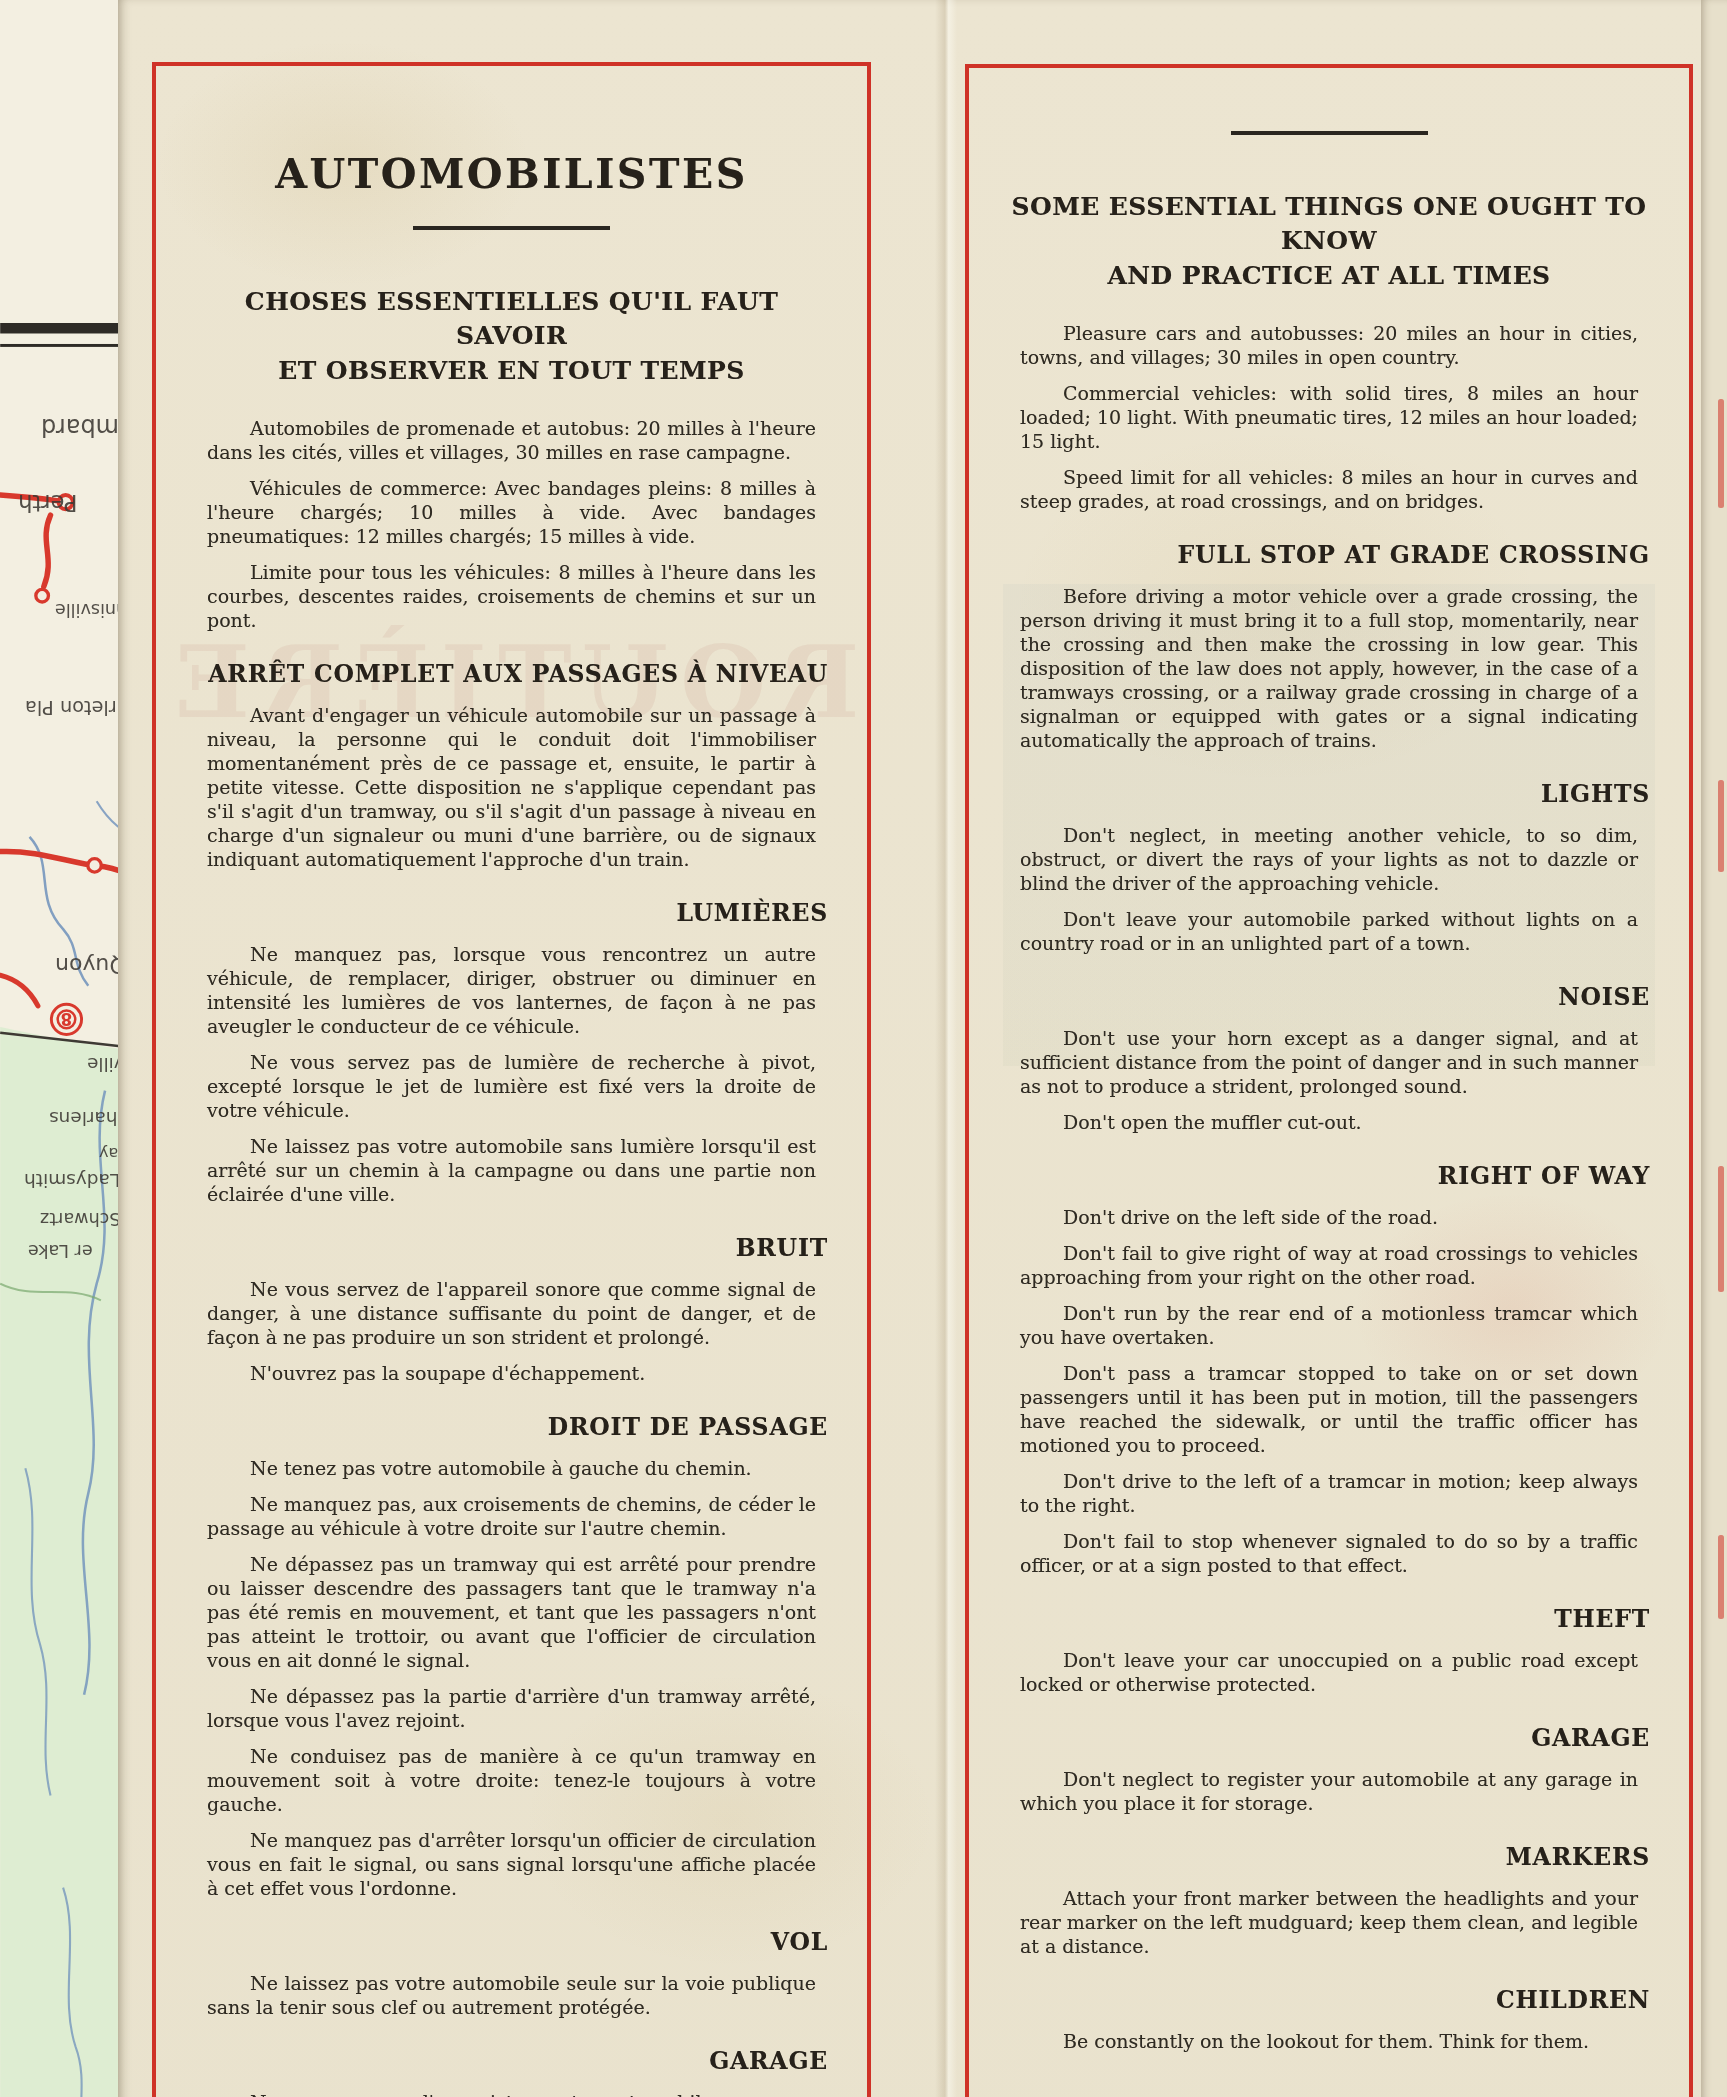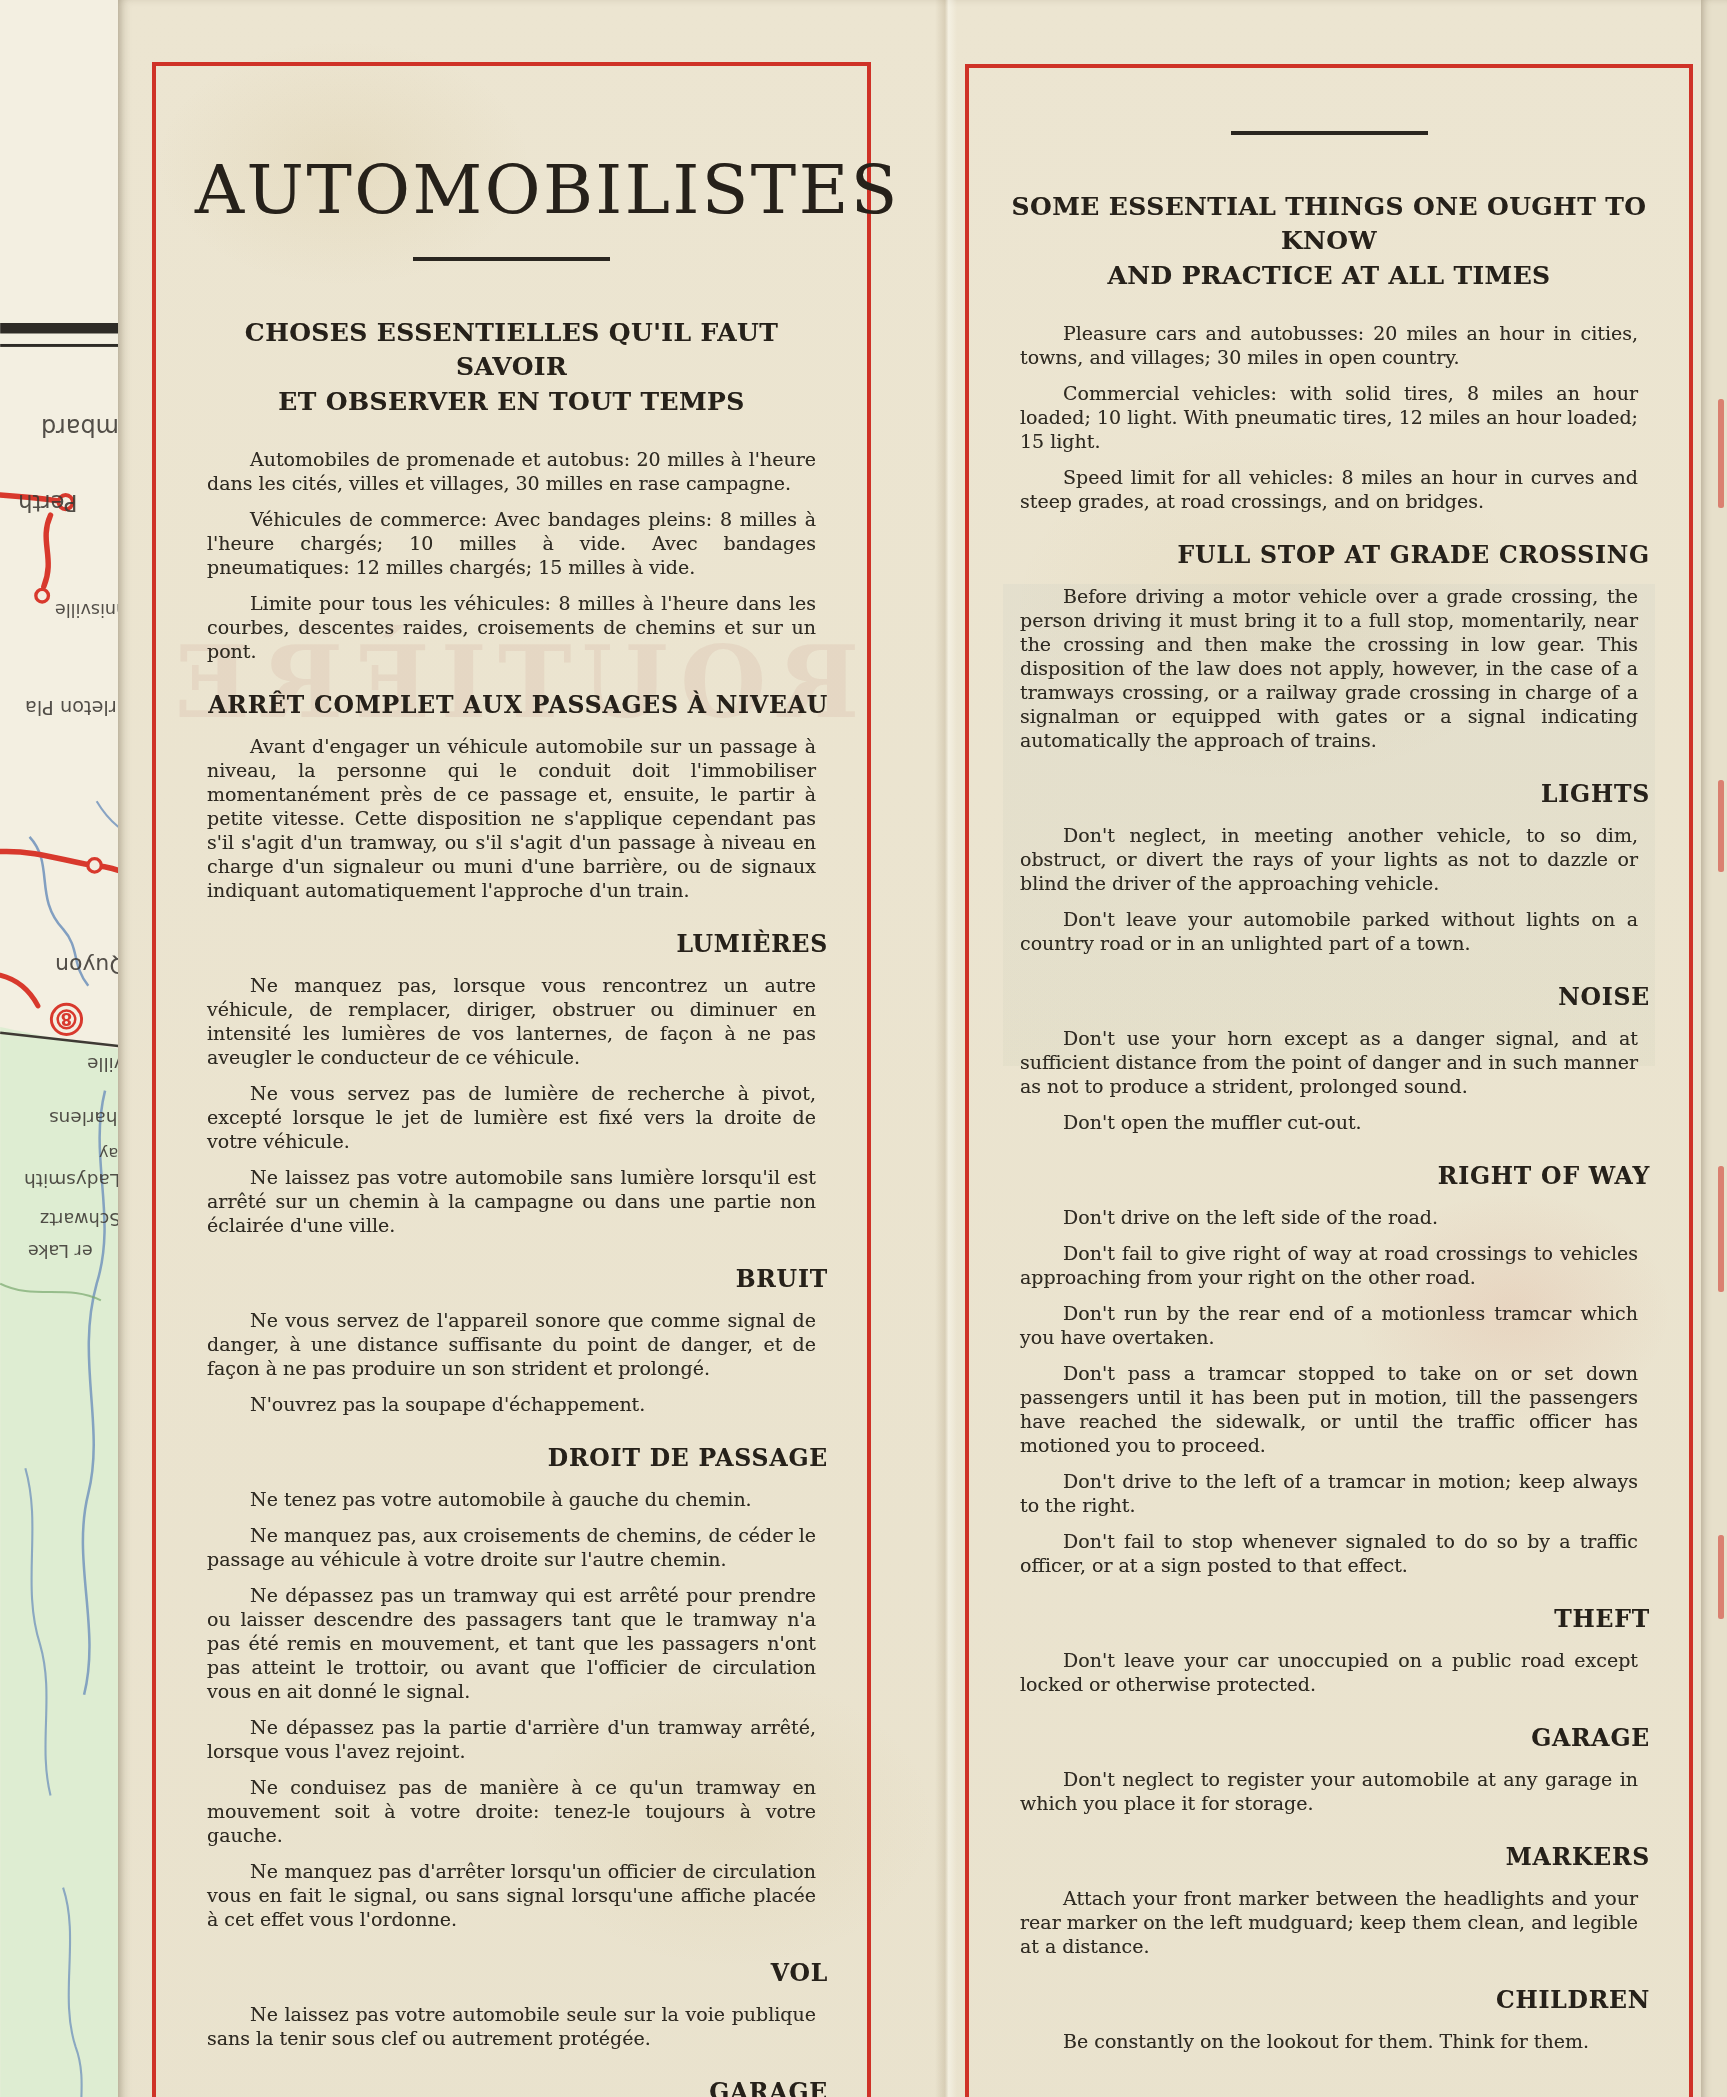--- a/index.html
+++ b/index.html
@@ -27,21 +27,21 @@
           box-shadow:inset 5px 0 8.4px -3.4px rgba(70,50,25,.35);}
   .red-dash{position:absolute;left:1718px;width:5.5px;background:#cf3227;opacity:.55;border-radius:2.5px;}
 
   
   .panel{position:absolute;box-sizing:border-box;border:4.6px solid #cf3227;
          min-height:2178px;padding:35px 39px 38px;color:#2c2820;}
   .panel.fr{left:152px;top:62px;width:719px;}
   .panel.en{left:965px;top:64px;width:728px;min-height:2181px;}
   .panel *{text-shadow:0 0 0.4px rgba(45,35,22,.35);}
 
-  .title{font-size:68px;font-weight:normal;text-align:center;letter-spacing:2.5px;
+  .title{font-size:41px;font-weight:bold;text-align:center;letter-spacing:2.5px;
          margin:49px 0 0;color:#26211a;}
   .title-rule{width:197px;height:3.8px;background:#2a2620;margin:28px auto 0;text-shadow:none;}
   .subtitle{font-size:25px;font-weight:bold;text-align:center;line-height:1.38;
             letter-spacing:0.4px;margin:55px 0 28px;white-space:pre-line;color:#26211a;}
   .sec-h{font-size:23.5px;font-weight:bold;text-align:right;letter-spacing:0.8px;
          margin:28px 0 15px;color:#26211a;}
   .content{position:relative;z-index:2;}
   .content p{font-size:19px;line-height:24px;margin:12px;text-indent:43px;
              text-align:justify;color:#2e2a22;}
 

